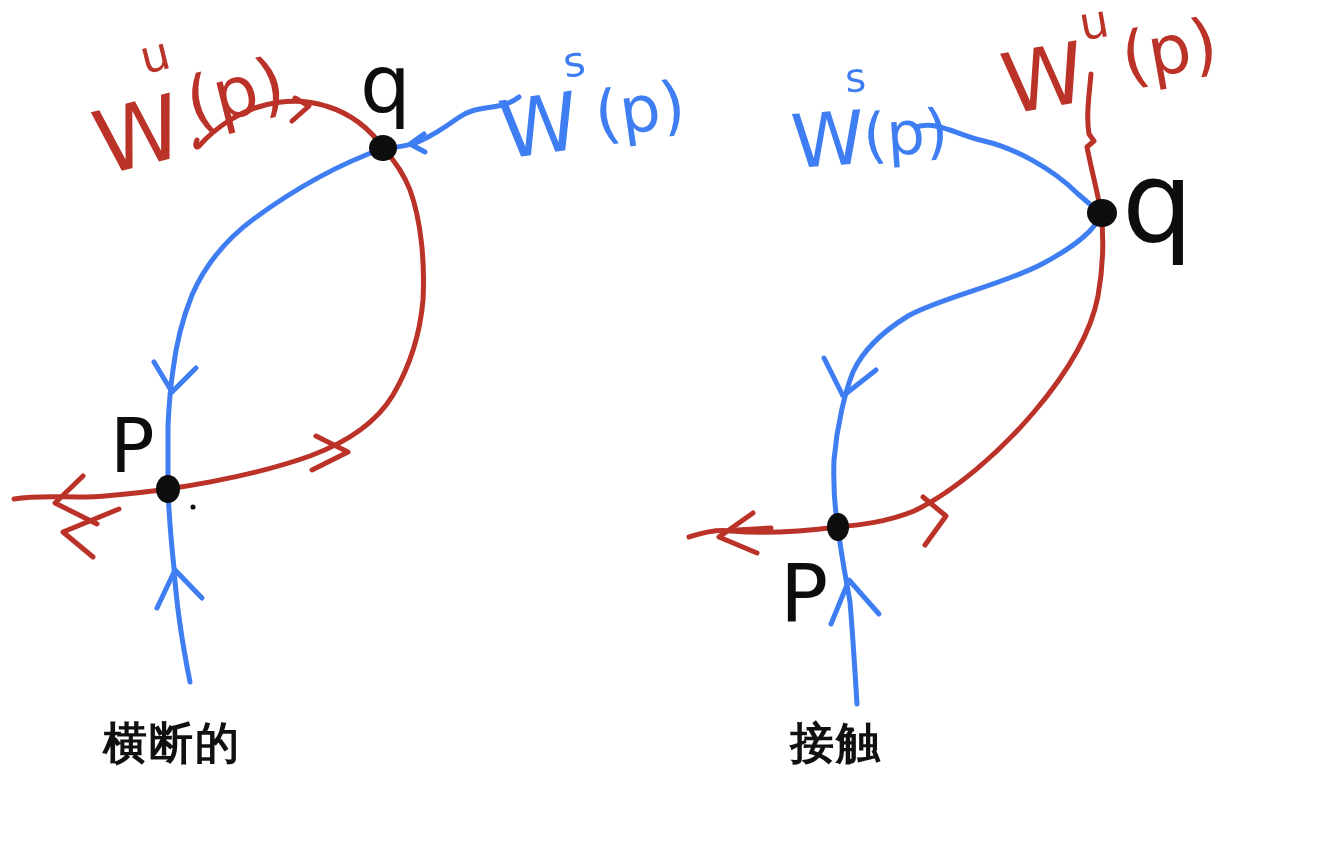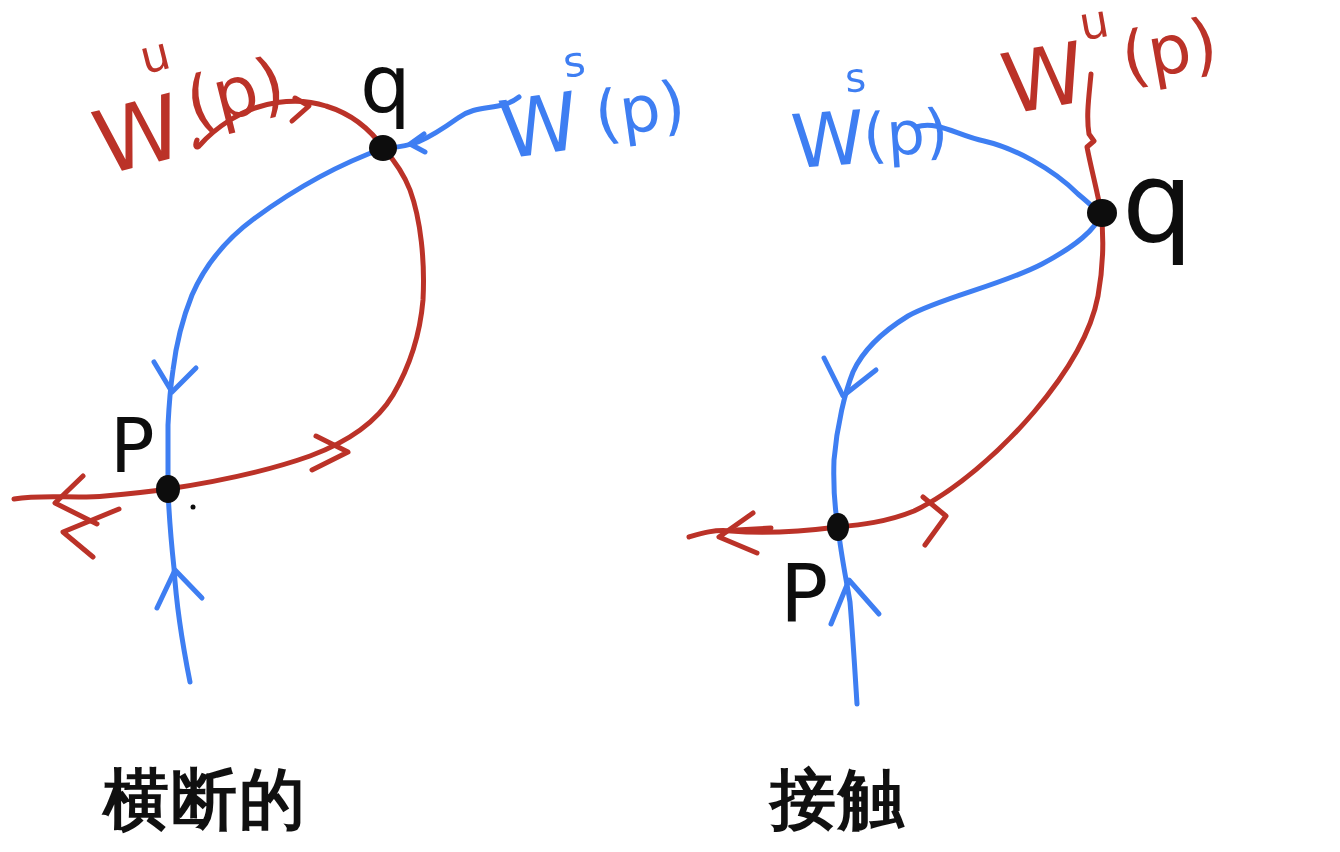--- a/index.html
+++ b/index.html
@@ -2,22 +2,22 @@
 <html><head>
 <meta charset="utf-8">
 <style>
   html,body{margin:0;padding:0;background:#ffffff;}
   body{width:1340px;height:852px;overflow:hidden;font-family:"DejaVu Sans",sans-serif;}
   .stage{position:relative;width:1340px;height:852px;background:#ffffff;}
   .stage svg{position:absolute;left:0;top:0;}
   .curve{fill:none;stroke-width:5;stroke-linecap:round;stroke-linejoin:round;}
   .arrow{fill:none;stroke-width:5;stroke-linecap:round;stroke-linejoin:round;}
   .hand{font-family:"DejaVu Sans",sans-serif;}
-  .caption{position:absolute;font-size:66px;font-weight:600;color:#101010;
-           letter-spacing:2px;font-family:"DejaVu Sans",sans-serif;white-space:nowrap;margin-top:41px;}
+  .caption{position:absolute;font-size:44px;font-weight:600;color:#101010;
+           letter-spacing:2px;font-family:"DejaVu Sans",sans-serif;white-space:nowrap;}
 </style>
 </head>
 <body>
 
 <div class="stage">
   <svg width="1340" height="852" viewBox="0 0 1340 852">
 
     <g>
 
       <path class="curve" d="M 519 97 C 500 112 478 103 458 118 C 444 128 432 136 418 142
@@ -97,14 +97,14 @@
 
       <g transform="rotate(-4 850 120)">
         <text class="hand" x="790" y="164" font-size="74" fill="#3e7ef2">W</text>
         <text class="hand" x="848" y="92" font-size="40" fill="#3e7ef2">s</text>
         <text class="hand" x="862" y="158" font-size="60" fill="#3e7ef2">(p)</text>
       </g>
     </g>
   </svg>
 
   <div class="caption" style="left:103px;top:714px">横断的</div>
-  <div class="caption" style="left:770px;top:714px">接触</div>
+  <div class="caption" style="left:790px;top:714px">接触</div>
 </div>
 
 </body></html>

